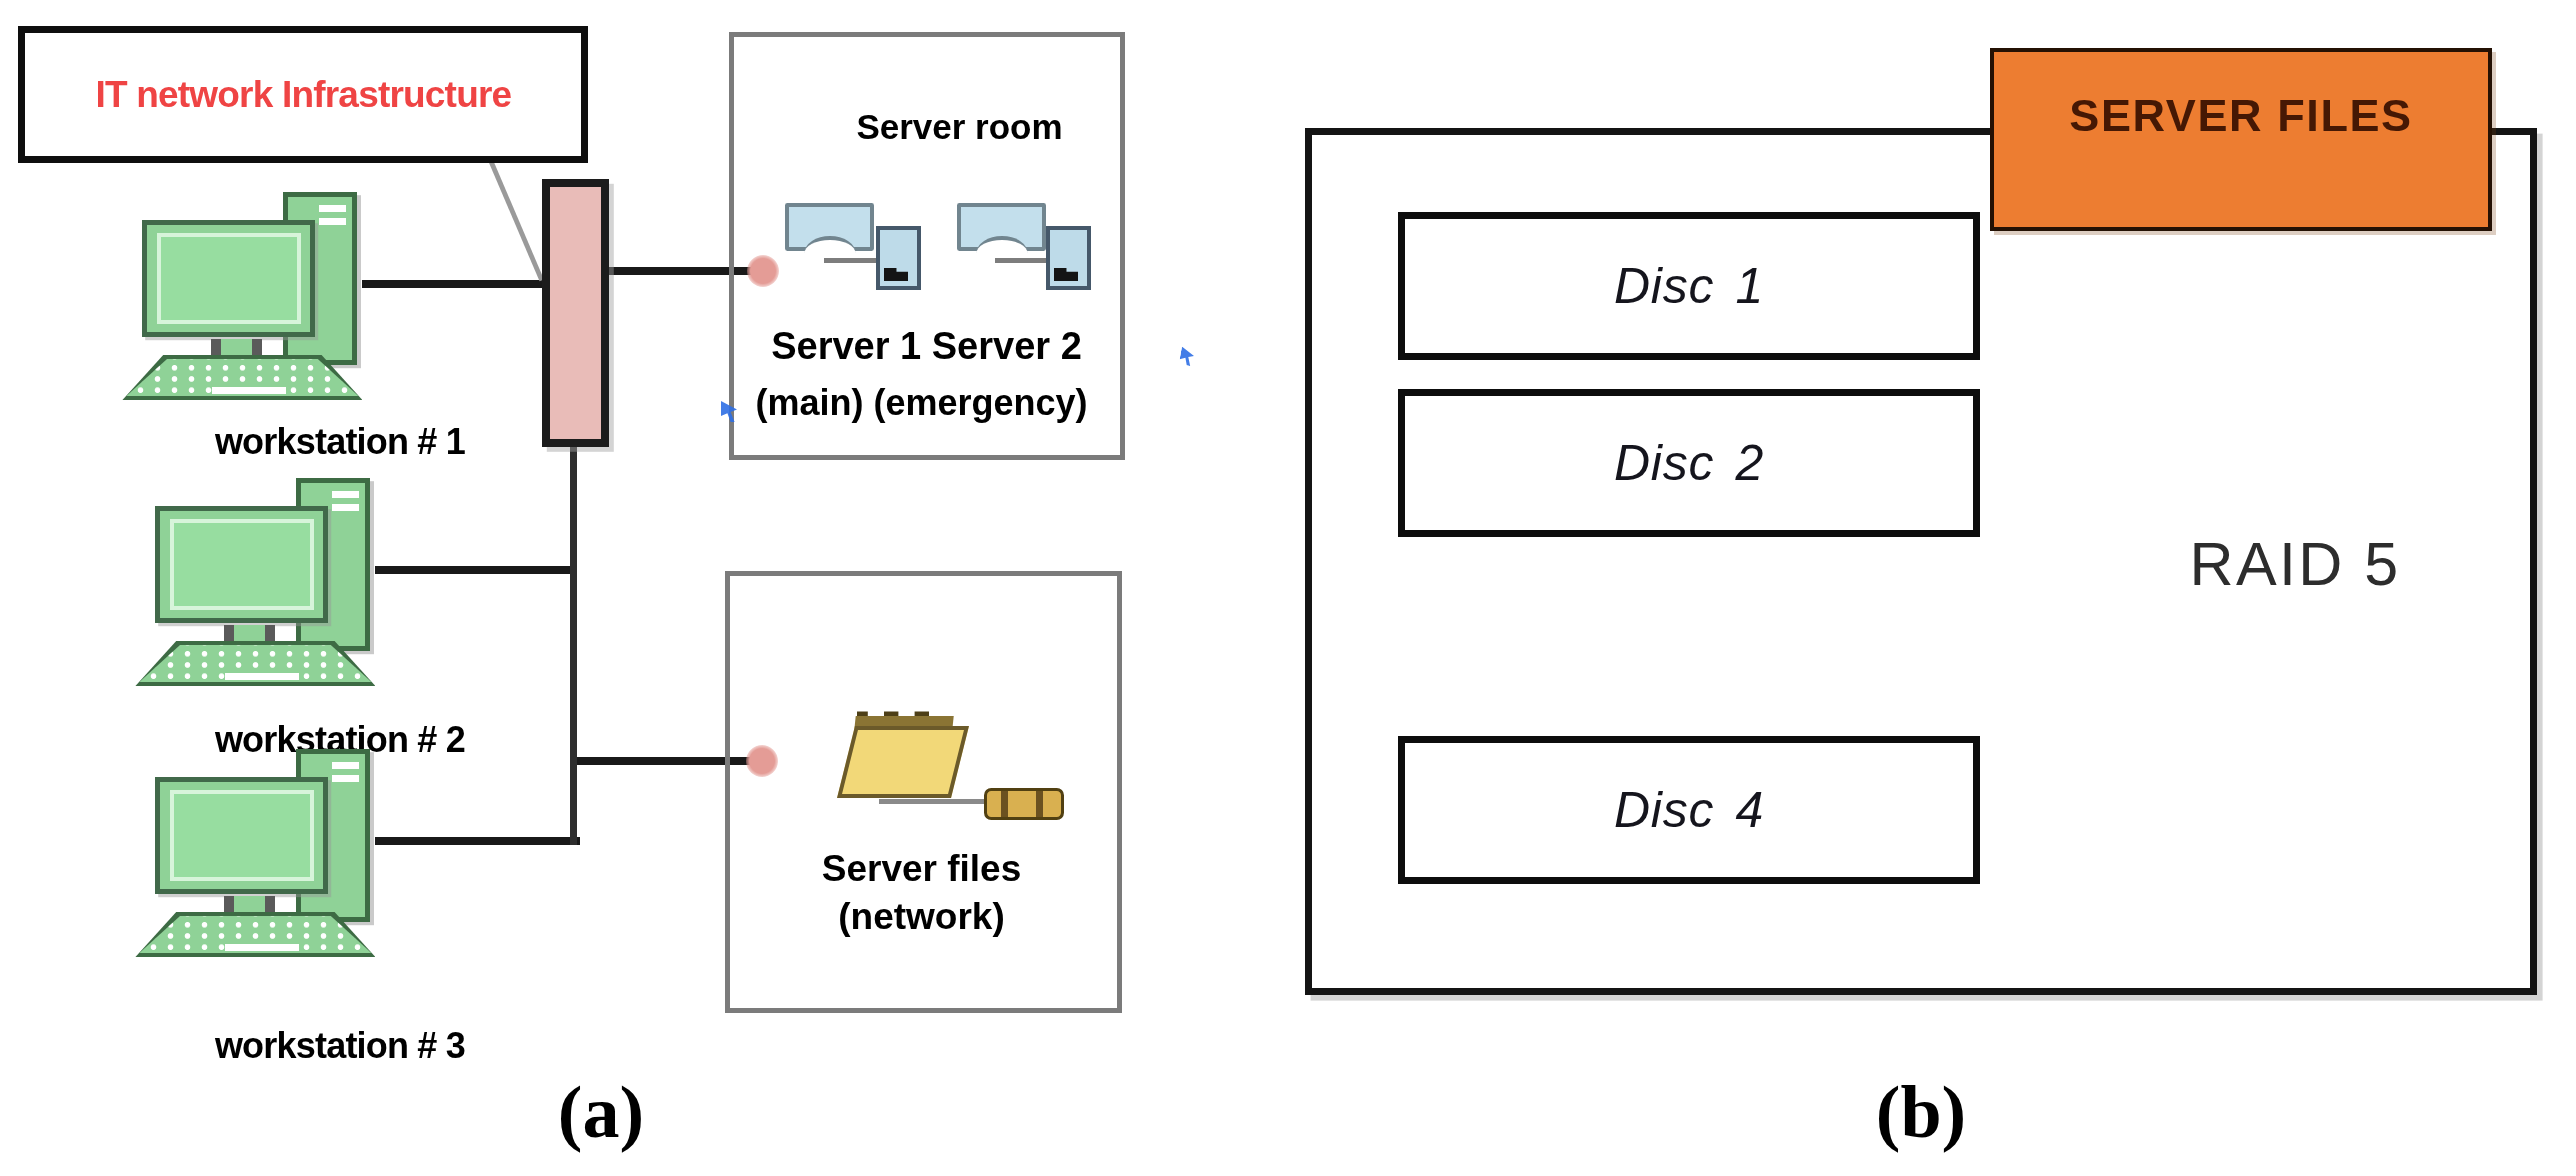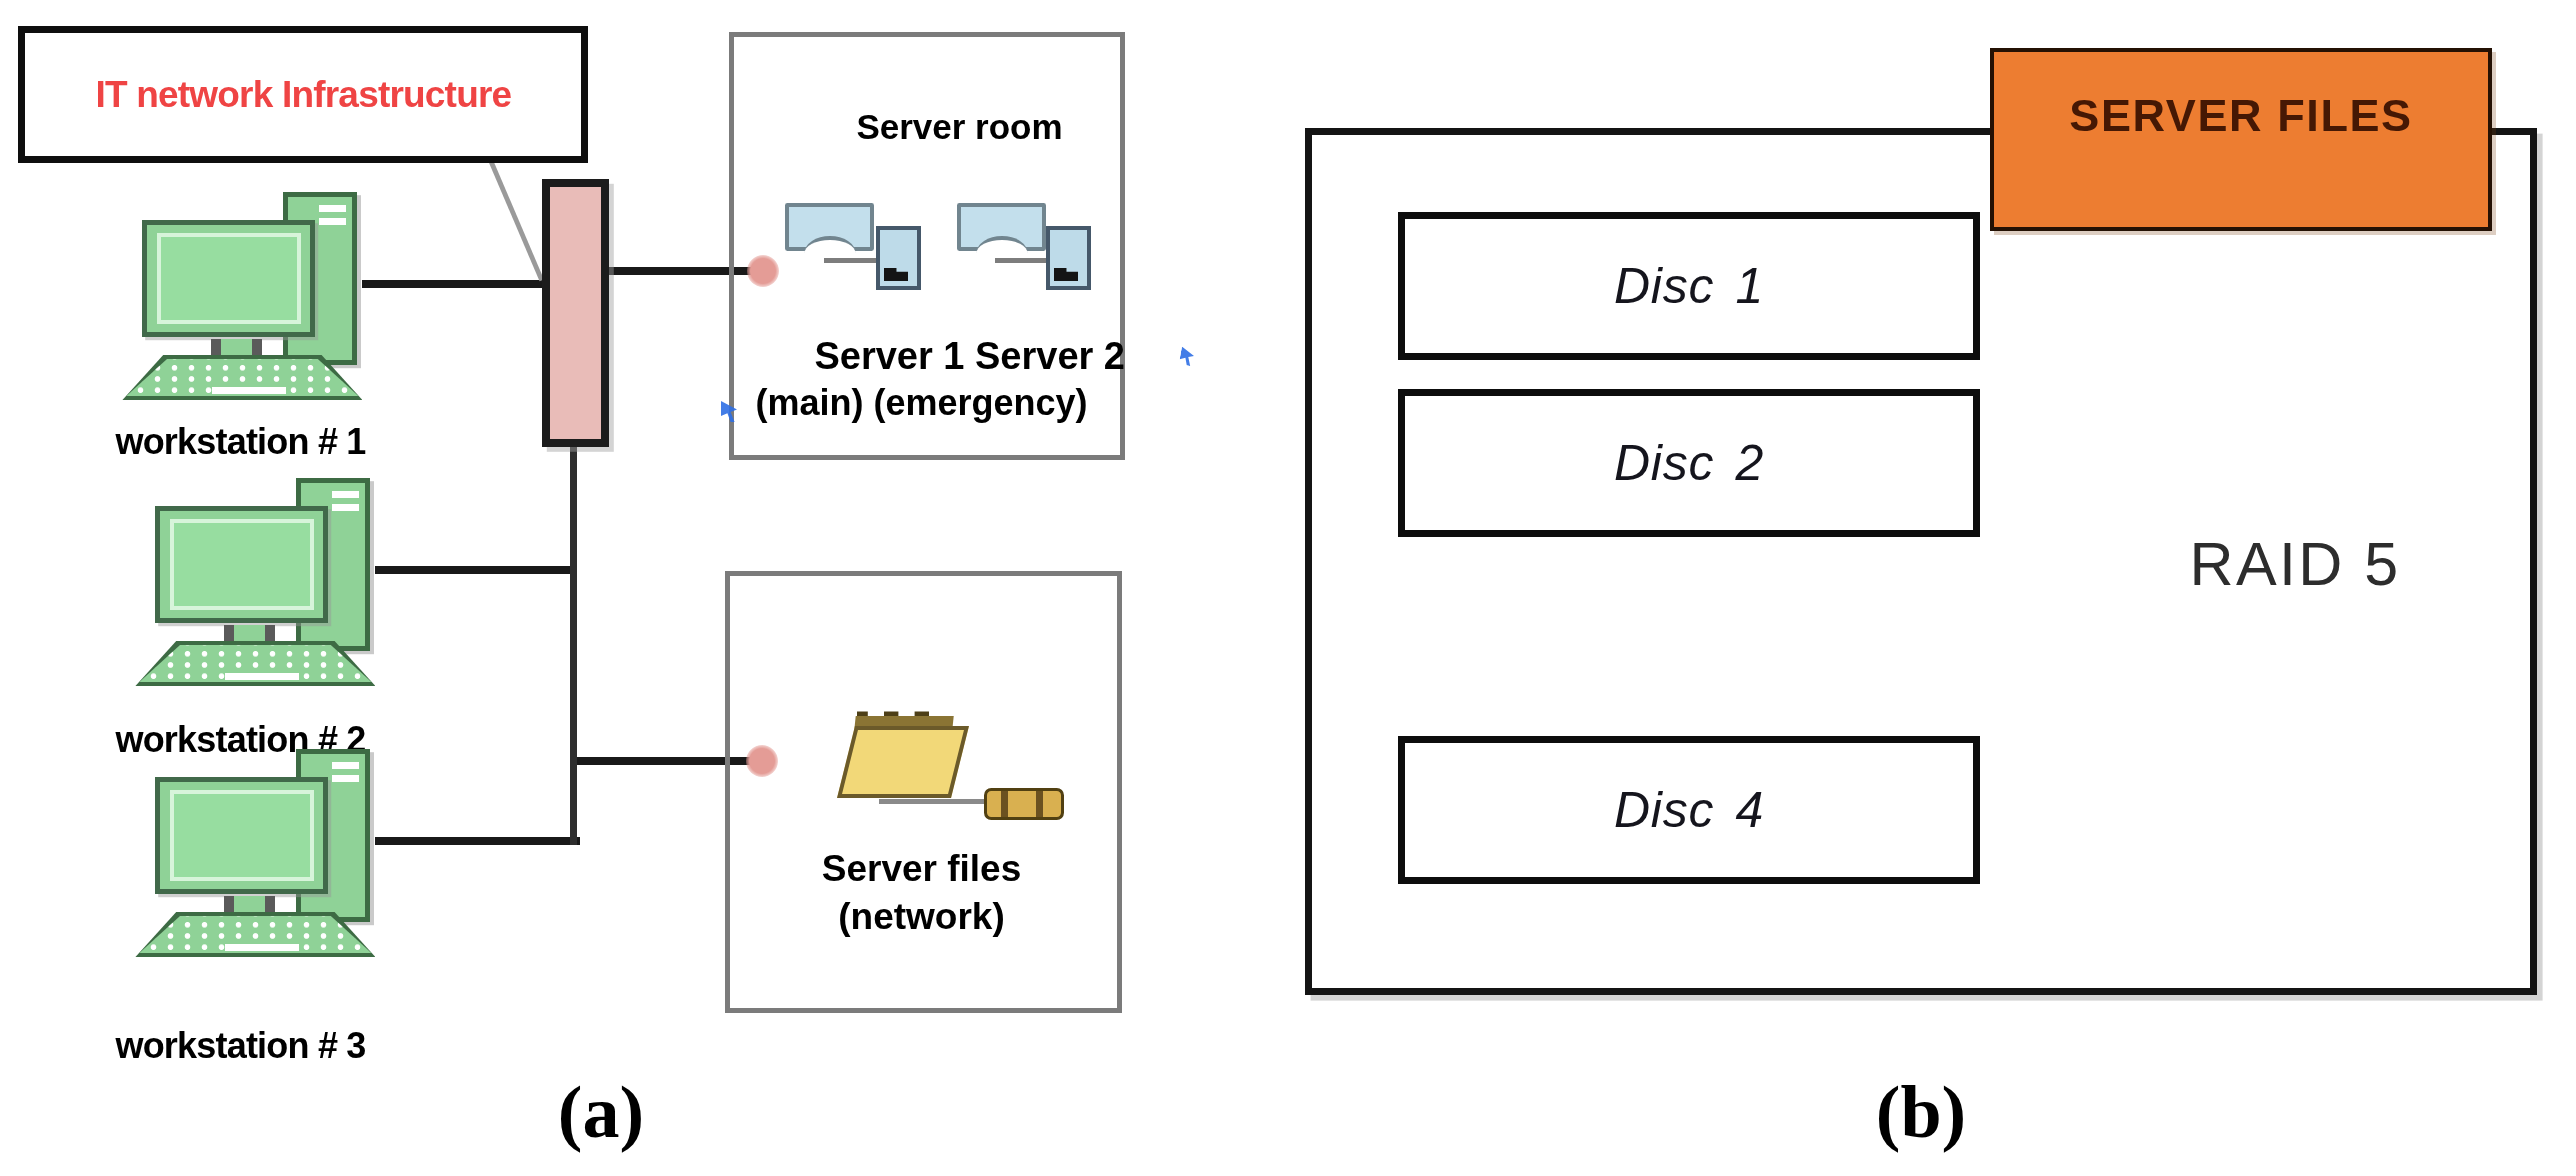--- a/index.html
+++ b/index.html
@@ -14,21 +14,21 @@
   .graybox{position:absolute;border:5.6px solid #7b7b7b;background:transparent;}
 
   
   .infra-box{position:absolute;left:18.4px;top:26px;width:556px;height:123px;border:7.2px solid #0e0e0e;
              background:#fff;display:flex;align-items:center;justify-content:center;z-index:5;}
   .infra-box span{font-size:37px;font-weight:700;letter-spacing:-0.8px;color:#ef4444;}
 
   .switch{position:absolute;left:542px;top:179px;width:51px;height:252px;border:8.8px solid #1c1c1c;
           background:#e9bcb8;box-shadow:4.8px 4.8px 0 rgba(160,160,160,.45);z-index:4;}
 
-  .panel-label{position:absolute;width:449px;text-align:center;font-size:36px;font-weight:700;
+  .panel-label{position:absolute;width:449px;text-align:right;font-size:36px;font-weight:700;
                letter-spacing:-0.8px;color:#000;}
 
   .room-title{position:absolute;width:397px;text-align:center;font-size:35px;font-weight:700;color:#000;margin-left:32px;}
   .room-line1{position:absolute;width:397px;text-align:center;font-size:38px;font-weight:700;color:#000;}
   .room-line2{position:absolute;width:417px;text-align:center;font-size:36px;font-weight:700;color:#000;}
 
   
   .ws{position:absolute;width:232px;height:204px;}
   .ws .tower{position:absolute;left:151px;top:0px;width:64px;height:163px;background:#8fd297;
              border:5.6px solid #3d6b44;box-shadow:4px 3.2px 0 rgba(150,150,150,.5);}
@@ -170,21 +170,21 @@
   <div class="room-title" style="left:729px;top:107px;">Server room</div>
 
   <div class="srv-link" style="left:824px;top:258px;width:61px;"></div>
   <div class="srv-mon" style="left:785px;top:203px;"></div>
   <div class="srv-twr" style="left:876px;top:226px;"></div>
 
   <div class="srv-link" style="left:995px;top:258px;width:61px;"></div>
   <div class="srv-mon" style="left:957px;top:203px;"></div>
   <div class="srv-twr" style="left:1046px;top:226px;"></div>
 
-  <div class="room-line1" style="left:728px;top:335px;text-align:right;">Server 1 Server 2</div>
+  <div class="room-line1" style="left:728px;top:325px;">Server 1 Server 2</div>
   <div class="room-line2" style="left:713px;top:382px;">(main) (emergency)</div>
 
   <div class="artifact" style="left:721px;top:401px;"></div>
   <div class="artifact" style="left:1179px;top:346px;transform:scale(.85) rotate(10deg);"></div>
 
   <div class="graybox" style="left:725px;top:571px;width:387px;height:432px;"></div>
 
   <div class="folder">
     <div class="tabs"></div>
     <div class="back"></div>

